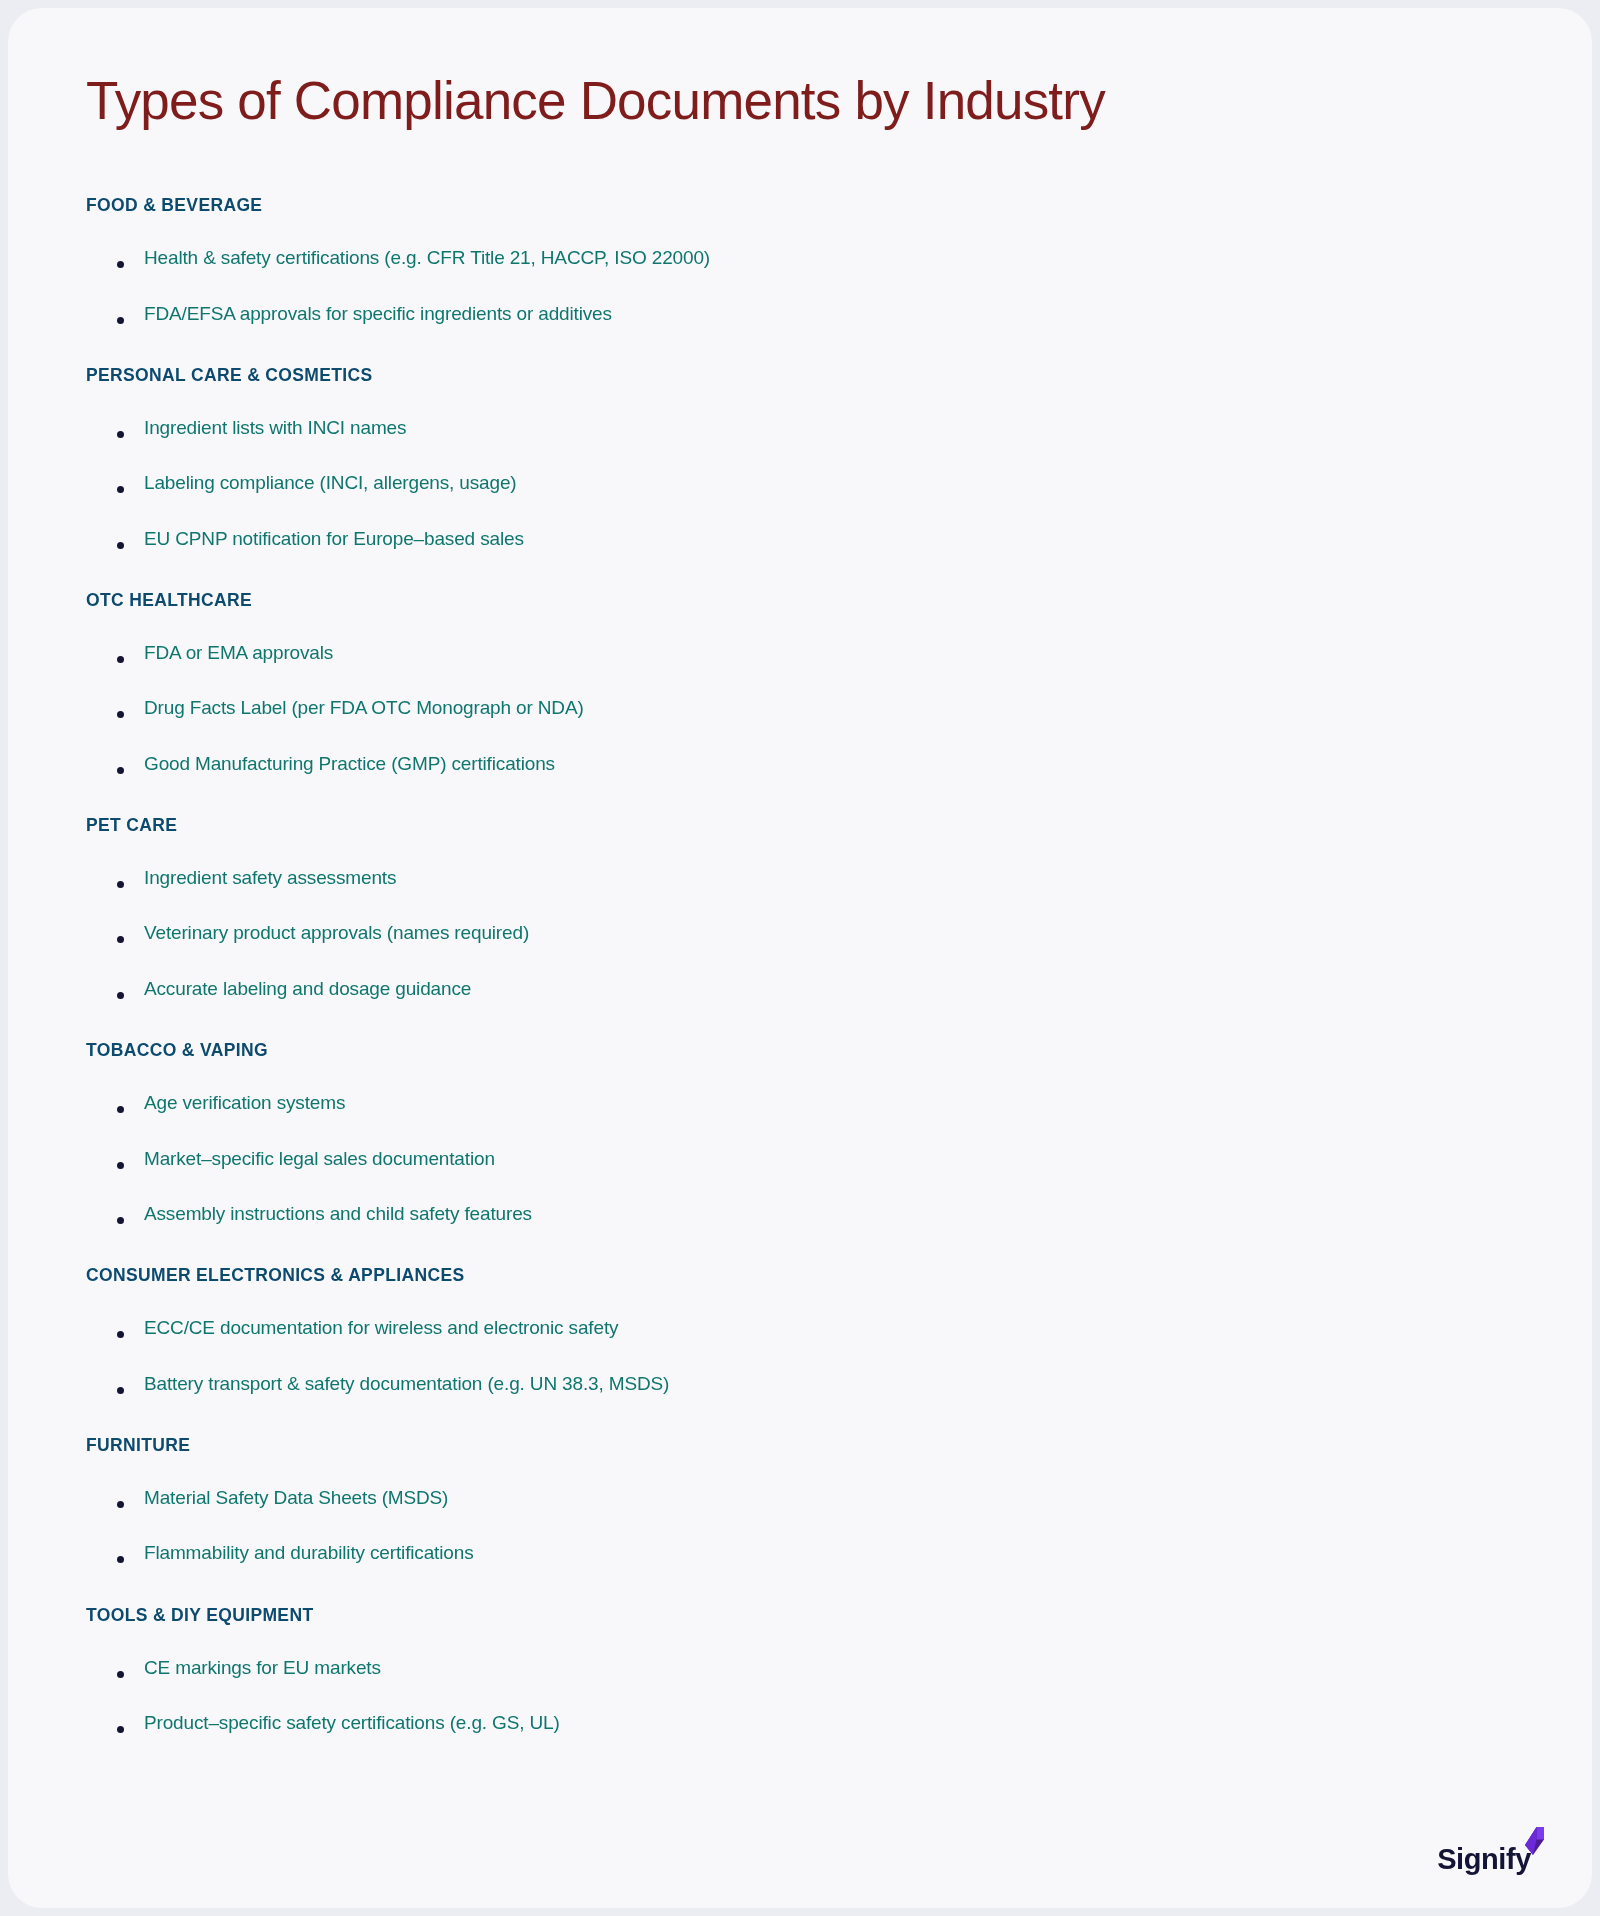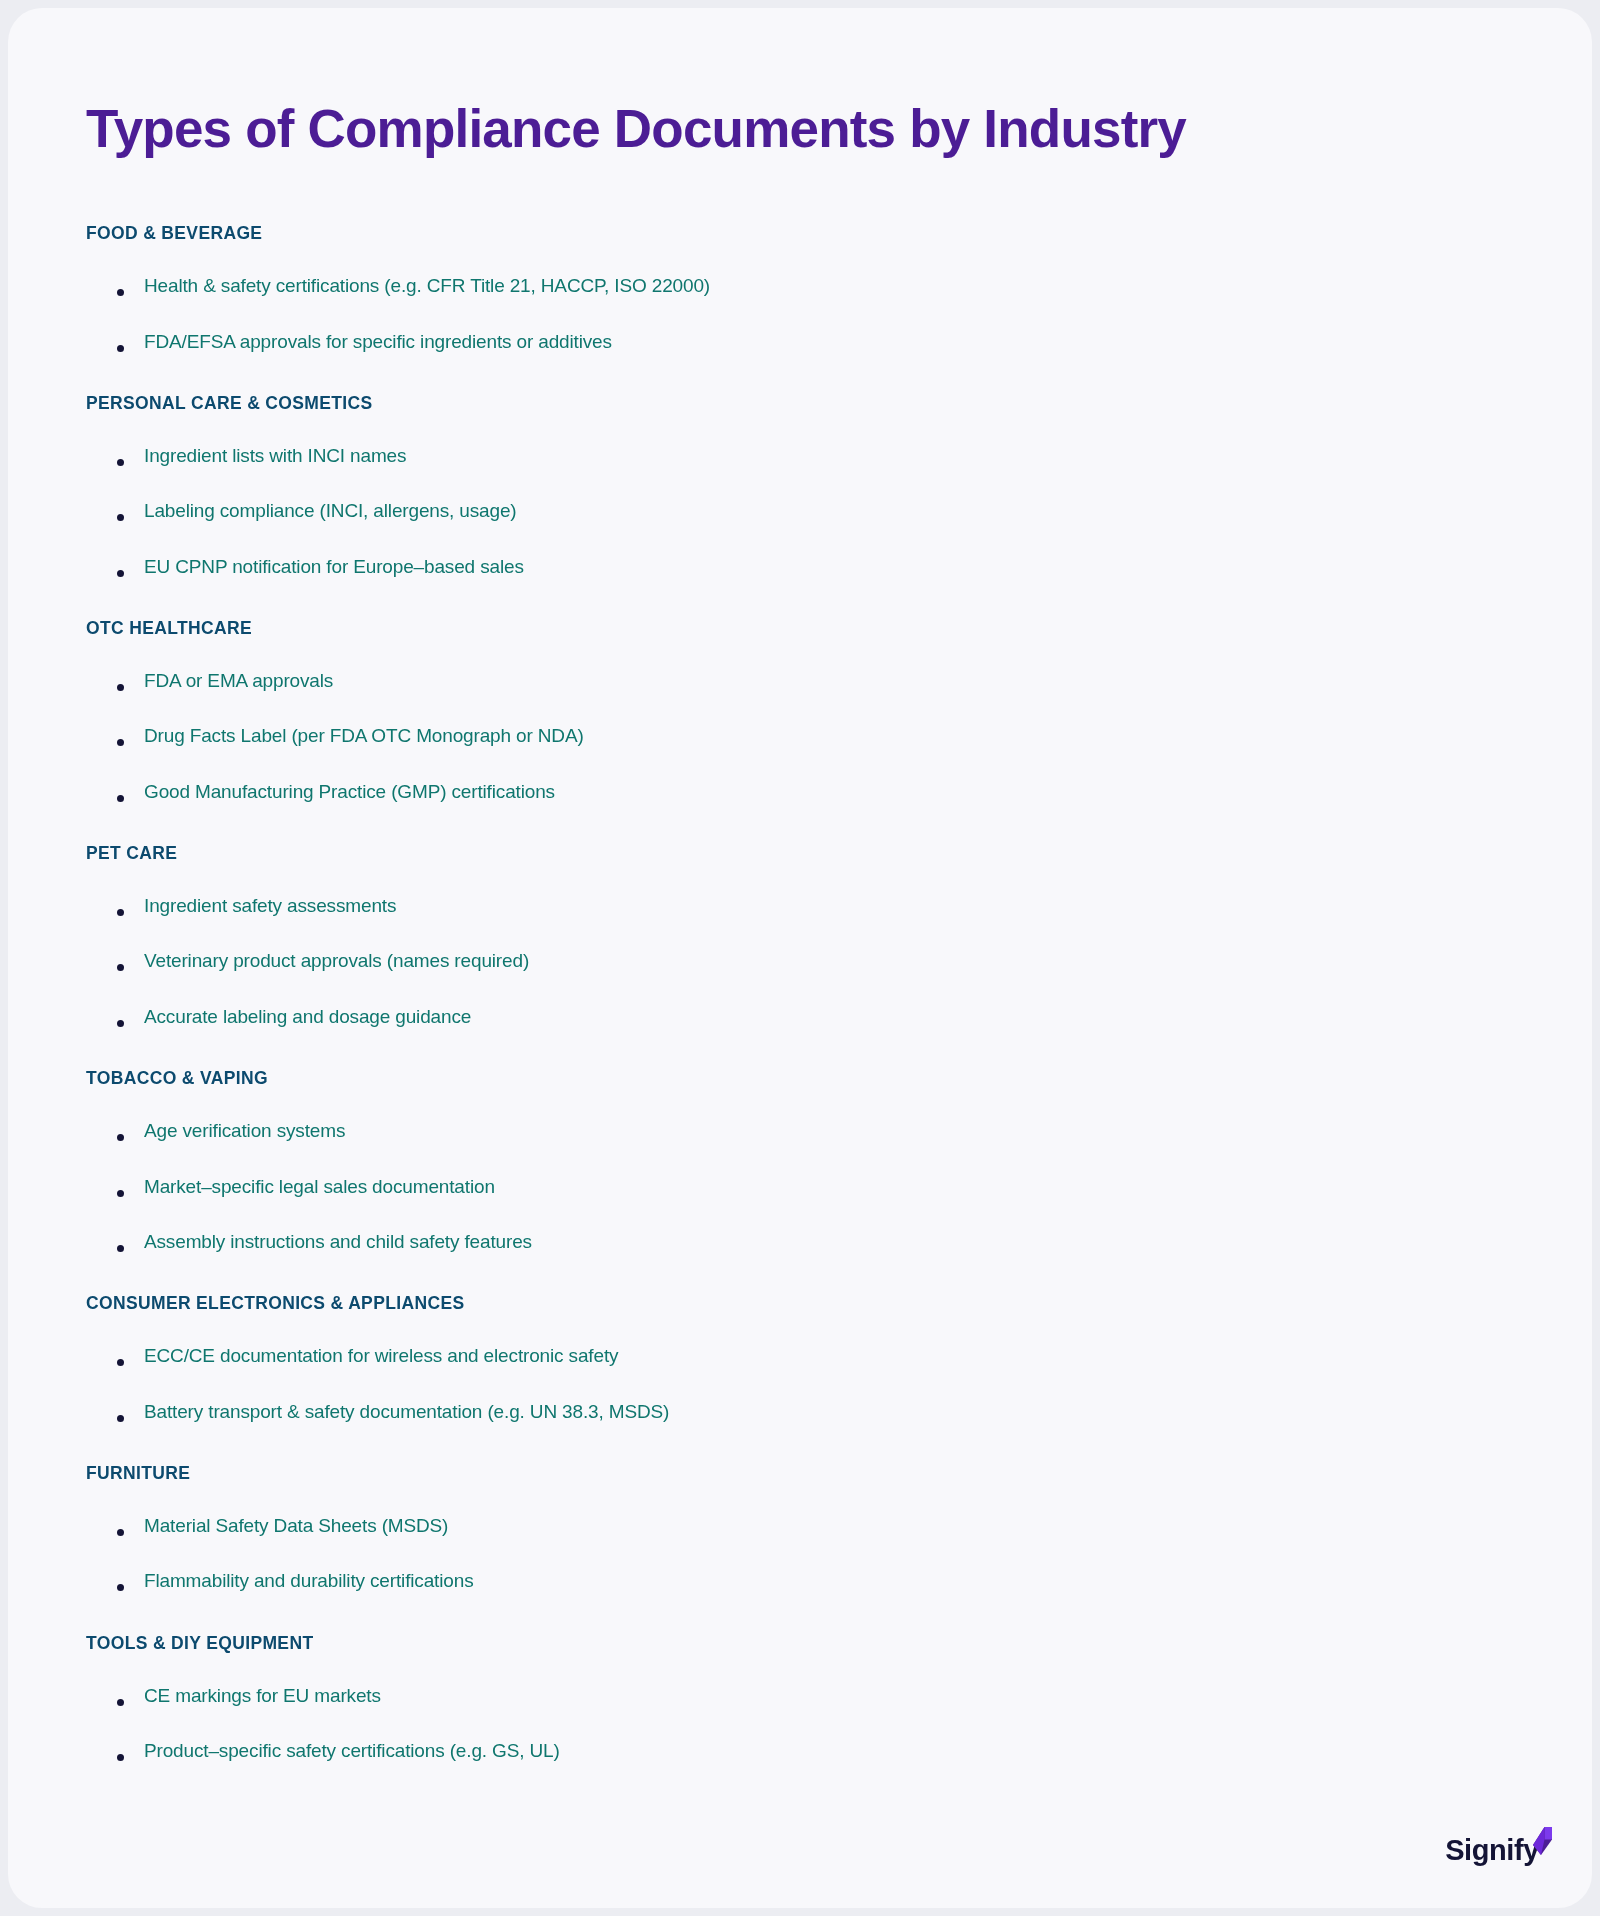--- a/index.html
+++ b/index.html
@@ -28,26 +28,25 @@
     left: 78px;
     top: 0;
     right: 60px;
     top: 64px;
   }
 
   
   .page-title {
     font-size: 53px;
     line-height: 1.08;
-    font-weight: 700;
+    font-weight: 400;
     letter-spacing: -0.8px;
-    color: #4c1d95;
+    color: #7f1d1d;
     margin-bottom: 66px;
     white-space: nowrap;
-    margin-top: 28px;
   }
 
   
   .section { margin-bottom: 38px; }
   .section:last-child { margin-bottom: 0; }
 
   .section-header {
     font-size: 17.5px;
     font-weight: 700;
     letter-spacing: 0.35px;
@@ -79,24 +78,24 @@
     top: 17px;
     width: 7px;
     height: 7px;
     border-radius: 50%;
     background: #141436;
   }
 
   
   #logo {
     position: absolute;
-    right: 36px;
+    right: 44px;
     bottom: 34px;
     display: flex;
-    align-items: center;
+    align-items: flex-end;
   }
   .logo-wordmark {
     font-size: 29px;
     font-weight: 700;
     letter-spacing: -0.4px;
     color: #141436;
     line-height: 1;
   }
   .logo-mark {
     margin-left: -9px;

